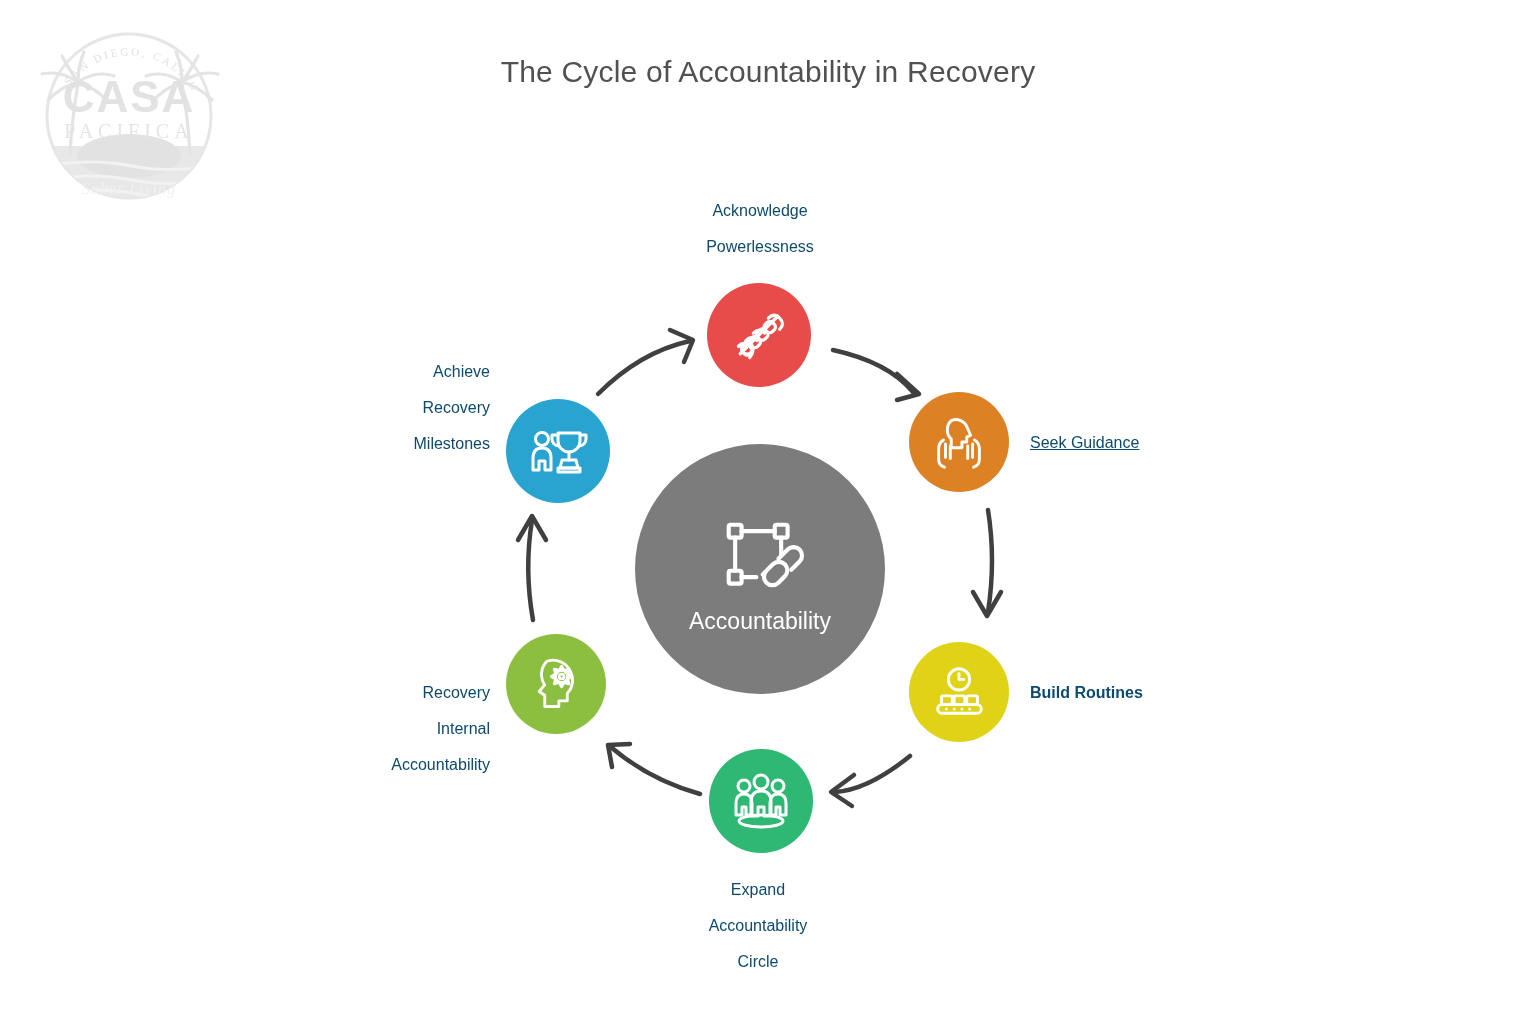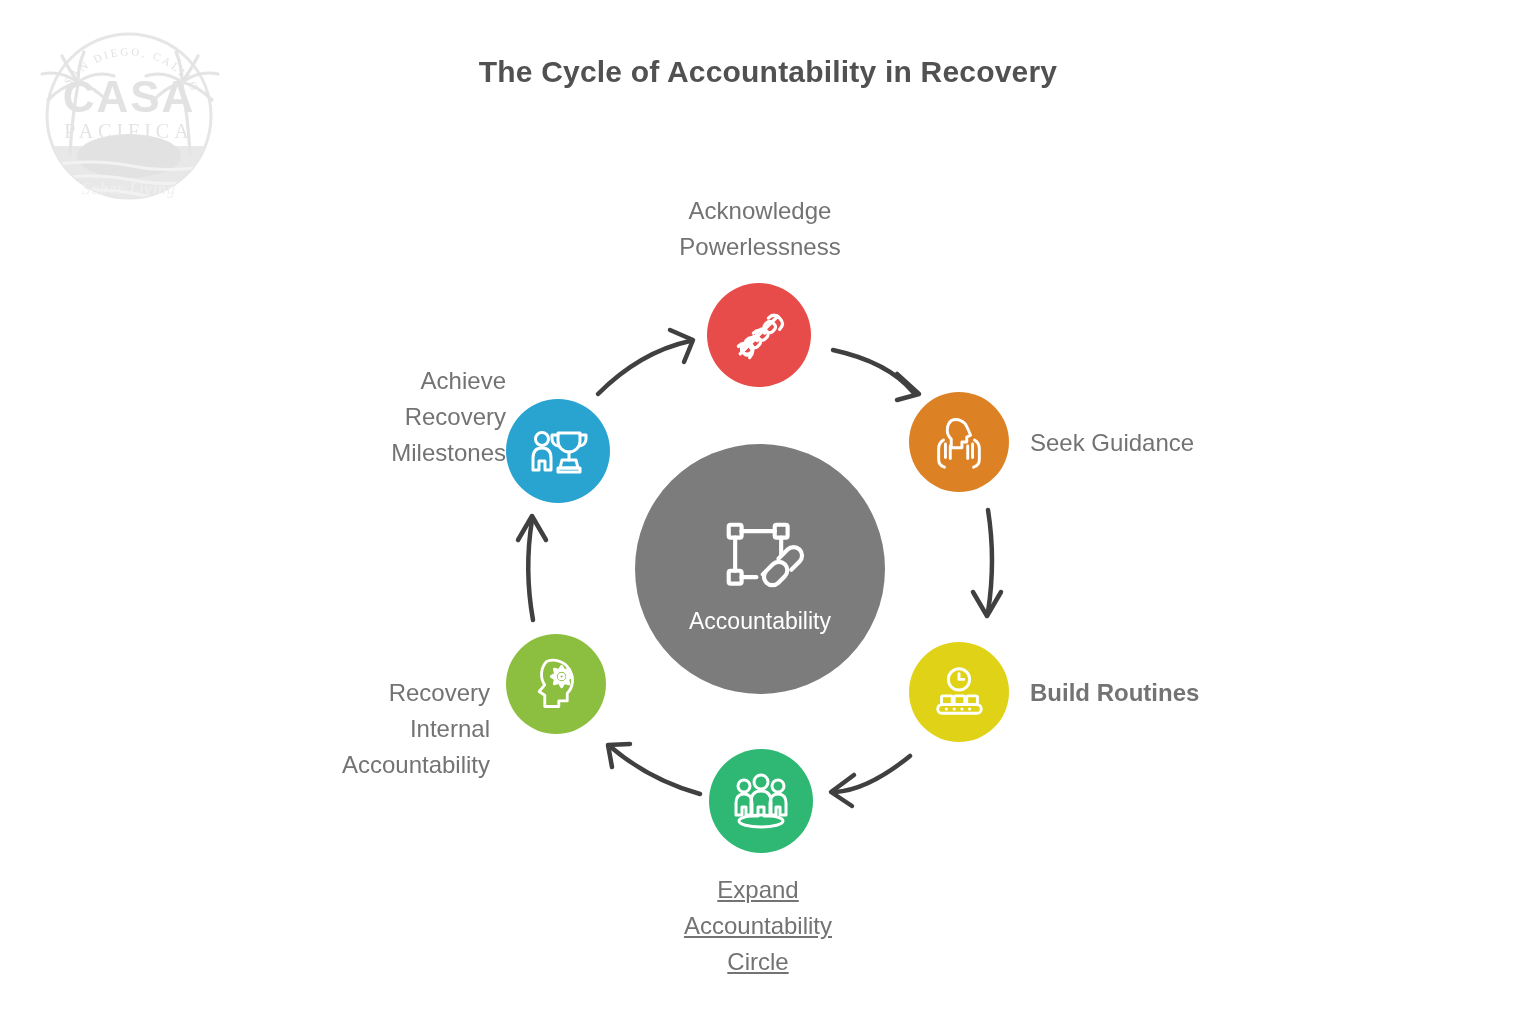--- a/index.html
+++ b/index.html
@@ -28,21 +28,21 @@
   }
 
   
   .page-title {
     position: absolute;
     left: 0;
     top: 55px;
     width: 1536px;
     text-align: center;
     font-size: 30px;
-    font-weight: bold;
+    font-weight: normal;
     color: #515151;
     letter-spacing: 0.2px;
   }
 
   
   .stage {
     position: absolute;
     left: 0;
     top: 0;
     width: 1536px;
@@ -92,35 +92,35 @@
   .node-red    { background: #e84c4a; left: 707px; top: 283px; }
   .node-orange { background: #dd8125; left: 909px; top: 392px; }
   .node-yellow { background: #e0d317; left: 909px; top: 642px; }
   .node-green  { background: #2eb873; left: 709px; top: 749px; }
   .node-lgreen { background: #8cbf3f; left: 506px; top: 634px; }
   .node-blue   { background: #29a4d1; left: 506px; top: 399px; }
 
   
   .label {
     position: absolute;
-    font-size: 24px;
+    font-size: 16px;
     line-height: 36px;
-    color: #737373;
+    color: #0c4a6e;
     white-space: pre-line;
   }
   .label-center { text-align: center; }
   .label-left   { text-align: right; }
   .label-right  { text-align: left; }
 
   .lbl-acknowledge { left: 560px;  top: 193px; width: 400px; }
-  .lbl-seek        { left: 1030px; top: 425px; width: 330px; }
+  .lbl-seek        { left: 1030px; top: 425px; width: 330px; text-decoration: underline; }
   .lbl-build       { left: 1030px; top: 675px; width: 330px; font-weight: bold; }
-  .lbl-expand      { left: 558px;  top: 872px; width: 400px; text-decoration: underline; }
+  .lbl-expand      { left: 558px;  top: 872px; width: 400px; }
   .lbl-practice    { left: 178px;  top: 675px; width: 312px; }
-  .lbl-achieve     { left: 194px;  top: 354px; width: 312px; margin-top: 9px; }
+  .lbl-achieve     { left: 178px;  top: 354px; width: 312px; }
 
   
   .arrows {
     position: absolute;
     left: 0; top: 0;
     width: 1536px; height: 1024px;
     pointer-events: none;
   }
 </style>
 </head>

